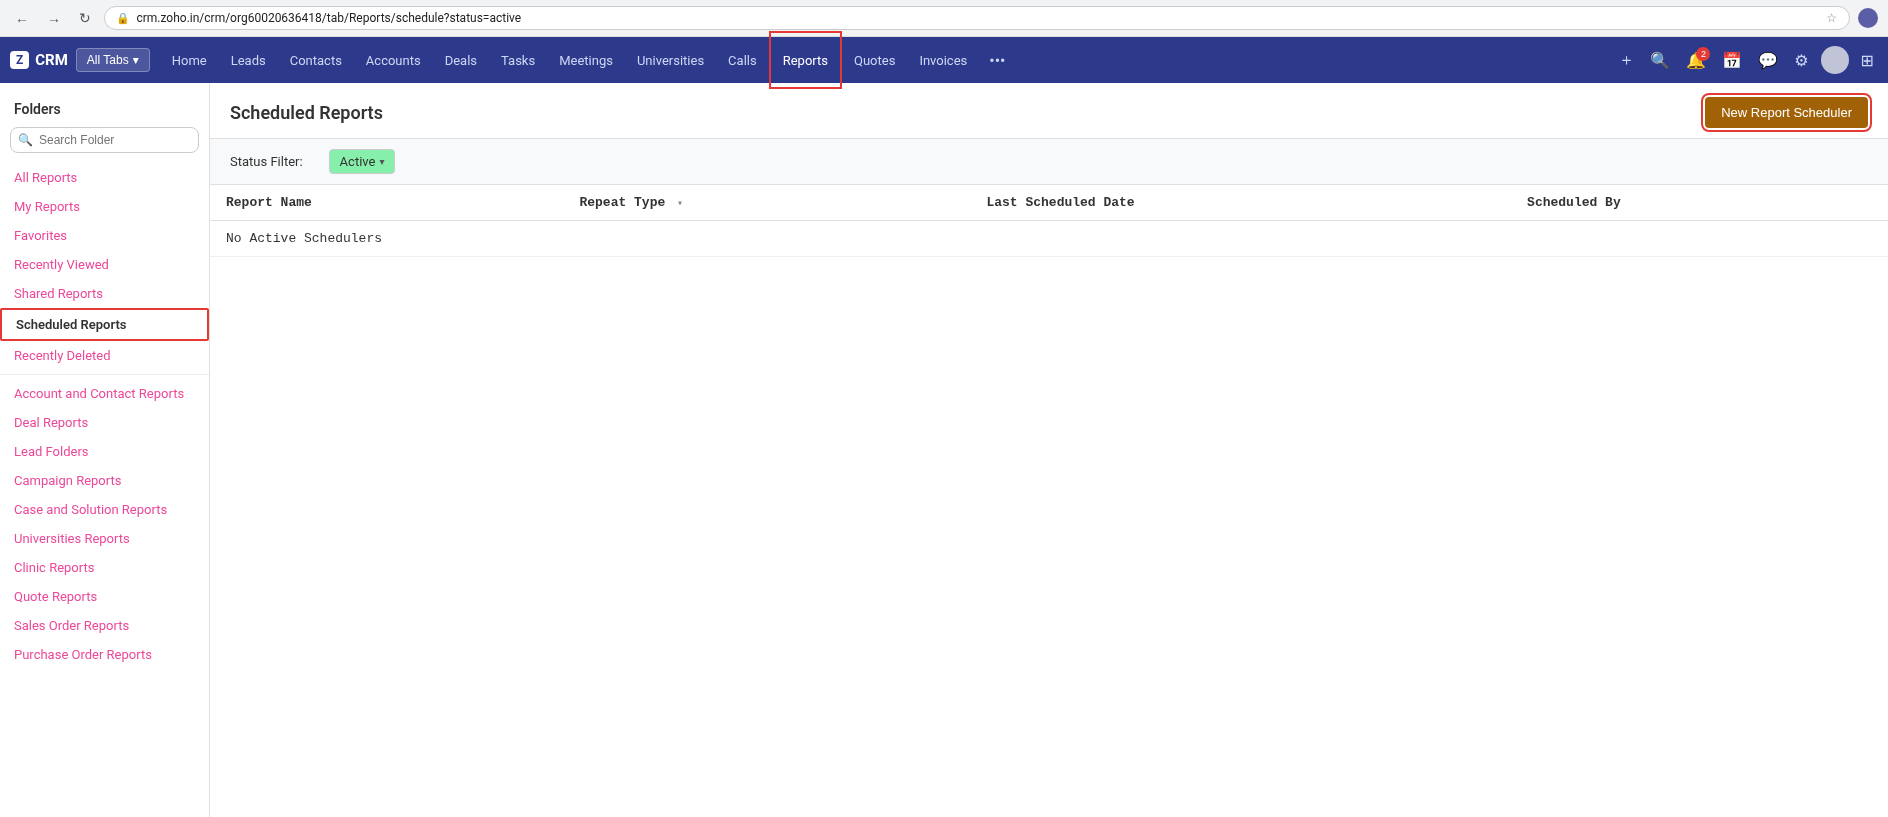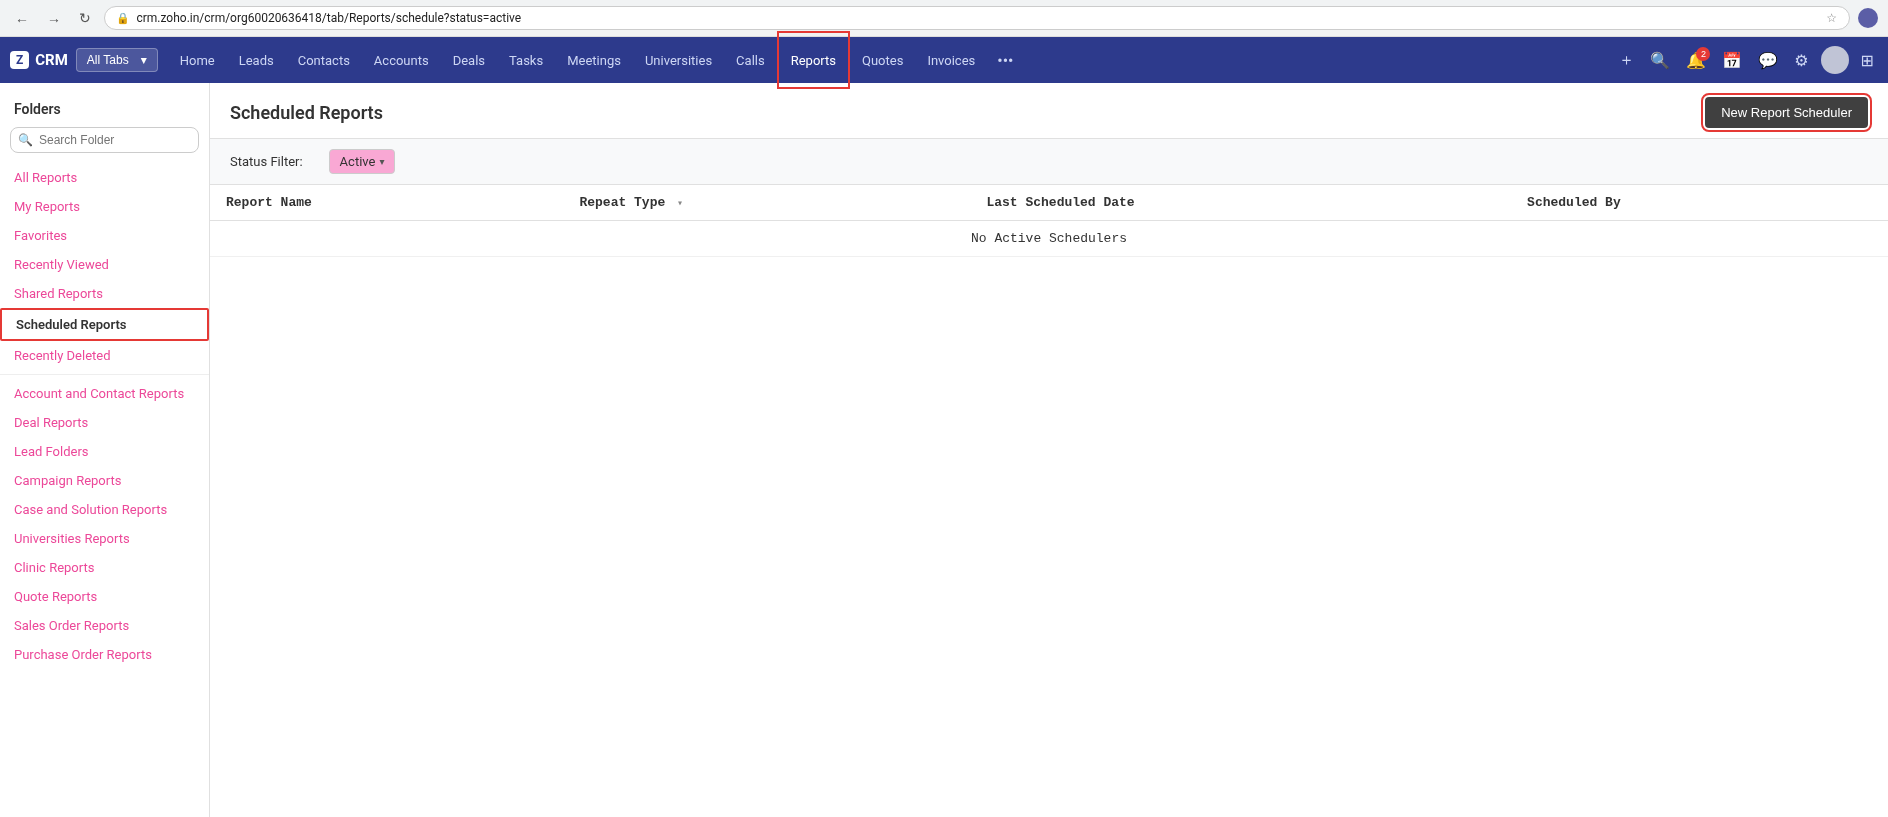--- a/index.html
+++ b/index.html
@@ -11,21 +11,21 @@
     .browser-url { flex: 1; background: #fff; border: 1px solid #ccc; border-radius: 20px; padding: 4px 12px; font-size: 12px; color: #333; display: flex; align-items: center; gap: 6px; }
     .browser-url-icon { color: #888; font-size: 11px; }
     .browser-url-text { flex: 1; color: #222; }
     .browser-star { color: #888; }
     .browser-profile { width: 20px; height: 20px; background: #5b5ea6; border-radius: 50%; }
 
     
     .top-nav { background: #2d3a8c; display: flex; align-items: center; padding: 0 10px; height: 46px; gap: 0; }
     .crm-logo { display: flex; align-items: center; gap: 6px; color: #fff; font-weight: bold; font-size: 15px; margin-right: 8px; }
     .crm-logo-icon { background: #fff; color: #2d3a8c; border-radius: 4px; padding: 2px 6px; font-size: 12px; font-weight: bold; }
-    .all-tabs-btn { background: rgba(255,255,255,0.15); color: #fff; border: 1px solid rgba(255,255,255,0.3); border-radius: 4px; padding: 4px 10px; font-size: 12px; cursor: pointer; display: flex; align-items: center; gap: 12px; margin-right: 10px; }
+    .all-tabs-btn { background: rgba(255,255,255,0.15); color: #fff; border: 1px solid rgba(255,255,255,0.3); border-radius: 4px; padding: 4px 10px; font-size: 12px; cursor: pointer; display: flex; align-items: center; gap: 4px; margin-right: 10px; }
     .nav-items { display: flex; align-items: center; flex: 1; }
     .nav-item { color: #cdd6f4; padding: 0 12px; height: 58px; display: flex; align-items: center; cursor: pointer; font-size: 13px; position: relative; white-space: nowrap; }
     .nav-item.highlighted { border: 2px solid #e53935; color: #fff; }
     .nav-more { color: #cdd6f4; padding: 0 10px; cursor: pointer; font-size: 16px; }
     .nav-actions { display: flex; align-items: center; gap: 8px; margin-left: auto; }
     .nav-action-btn { background: none; border: none; color: #cdd6f4; cursor: pointer; font-size: 16px; padding: 4px; position: relative; }
     .notif-badge { position: absolute; top: 0; right: 0; background: #e53935; color: #fff; border-radius: 50%; width: 14px; height: 14px; font-size: 9px; display: flex; align-items: center; justify-content: center; }
     .nav-avatar { width: 28px; height: 28px; background: #c0c4d6; border-radius: 50%; cursor: pointer; }
 
     
@@ -40,35 +40,35 @@
     .sidebar-item { padding: 7px 14px; cursor: pointer; font-size: 13px; color: #ec4899; border-radius: 0; }
     .sidebar-item.active { background: #fff; border: 2px solid #e53935; font-weight: 600; color: #333; border-radius: 2px; }
     .sidebar-divider { height: 1px; background: #eee; margin: 4px 0; }
 
     
     .main-content { flex: 1; display: flex; flex-direction: column; overflow: hidden; background: #fff; }
 
     
     .page-header { display: flex; align-items: center; justify-content: space-between; padding: 14px 20px 10px; border-bottom: 1px solid #e0e0e0; background: #fff; }
     .page-title { font-size: 18px; font-weight: 600; color: #333; }
-    .new-report-btn { background: #404040; color: #fff; border: none; border-radius: 4px; padding: 8px 16px; font-size: 13px; cursor: pointer; font-weight: 500; outline: 2px solid #e53935; outline-offset: 2px; }
+    .new-report-btn { background: #a16207; color: #fff; border: none; border-radius: 4px; padding: 8px 16px; font-size: 13px; cursor: pointer; font-weight: 500; outline: 2px solid #e53935; outline-offset: 2px; }
 
     
     .filter-bar { display: flex; align-items: center; padding: 10px 20px; background: #f8f9fa; border-bottom: 1px solid #e0e0e0; gap: 26px; }
     .filter-label { font-size: 13px; color: #333; }
-    .filter-select { display: flex; align-items: center; gap: 4px; border: 1px solid #ccc; border-radius: 4px; padding: 4px 10px; background: #f9a8d4; cursor: pointer; font-size: 13px; color: #333; }
+    .filter-select { display: flex; align-items: center; gap: 4px; border: 1px solid #ccc; border-radius: 4px; padding: 4px 10px; background: #86efac; cursor: pointer; font-size: 13px; color: #333; }
     .filter-select-arrow { color: #555; font-size: 10px; }
 
     
     .table-container { flex: 1; overflow-y: auto; }
     .report-table { width: 100%; border-collapse: collapse; font-family: Liberation Mono, monospace; }
     .report-table th { text-align: left; padding: 10px 16px; font-size: 13px; font-weight: 600; color: #333; border-bottom: 1px solid #e0e0e0; background: #fff; white-space: nowrap; }
     .report-table th .sort-icon { color: #888; font-size: 10px; margin-left: 4px; }
     .report-table td { padding: 10px 16px; font-size: 13px; color: #333; border-bottom: 1px solid #f0f0f0; }
-    .empty-state { text-align: center; padding: 120px 0; color: #aaa; font-size: 14px; }
+    .empty-state { text-align: left; padding: 120px 0; color: #aaa; font-size: 14px; }
   </style>
 </head>
 <body>
 
 <div class="browser-chrome">
   <button class="browser-nav-btn">←</button>
   <button class="browser-nav-btn">→</button>
   <button class="browser-nav-btn">↻</button>
   <div class="browser-url">
     <span class="browser-url-icon">🔒</span>

